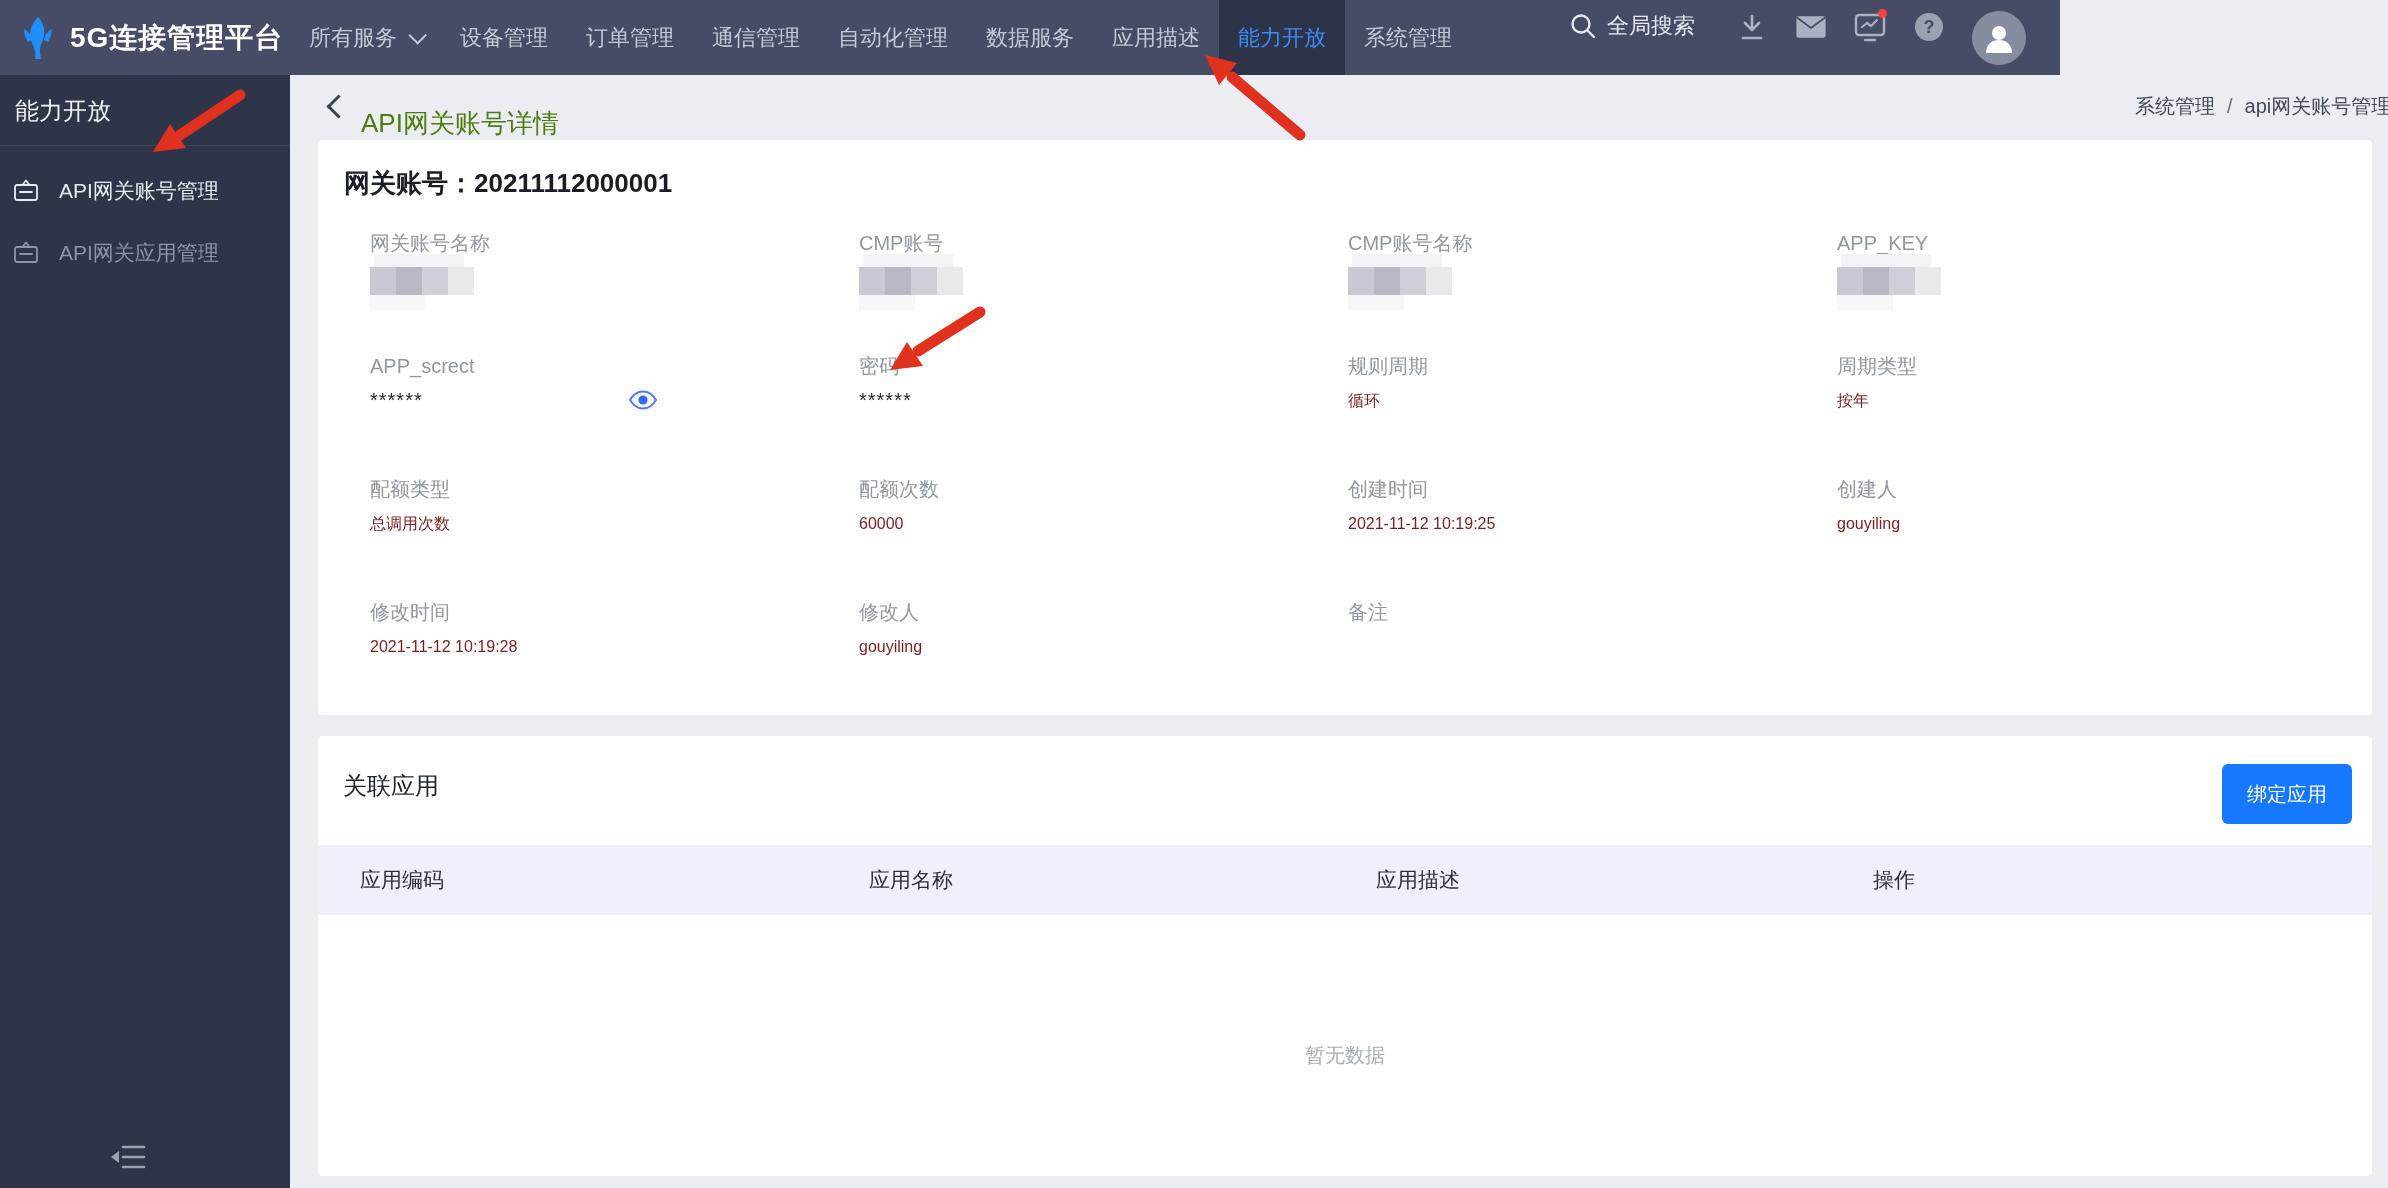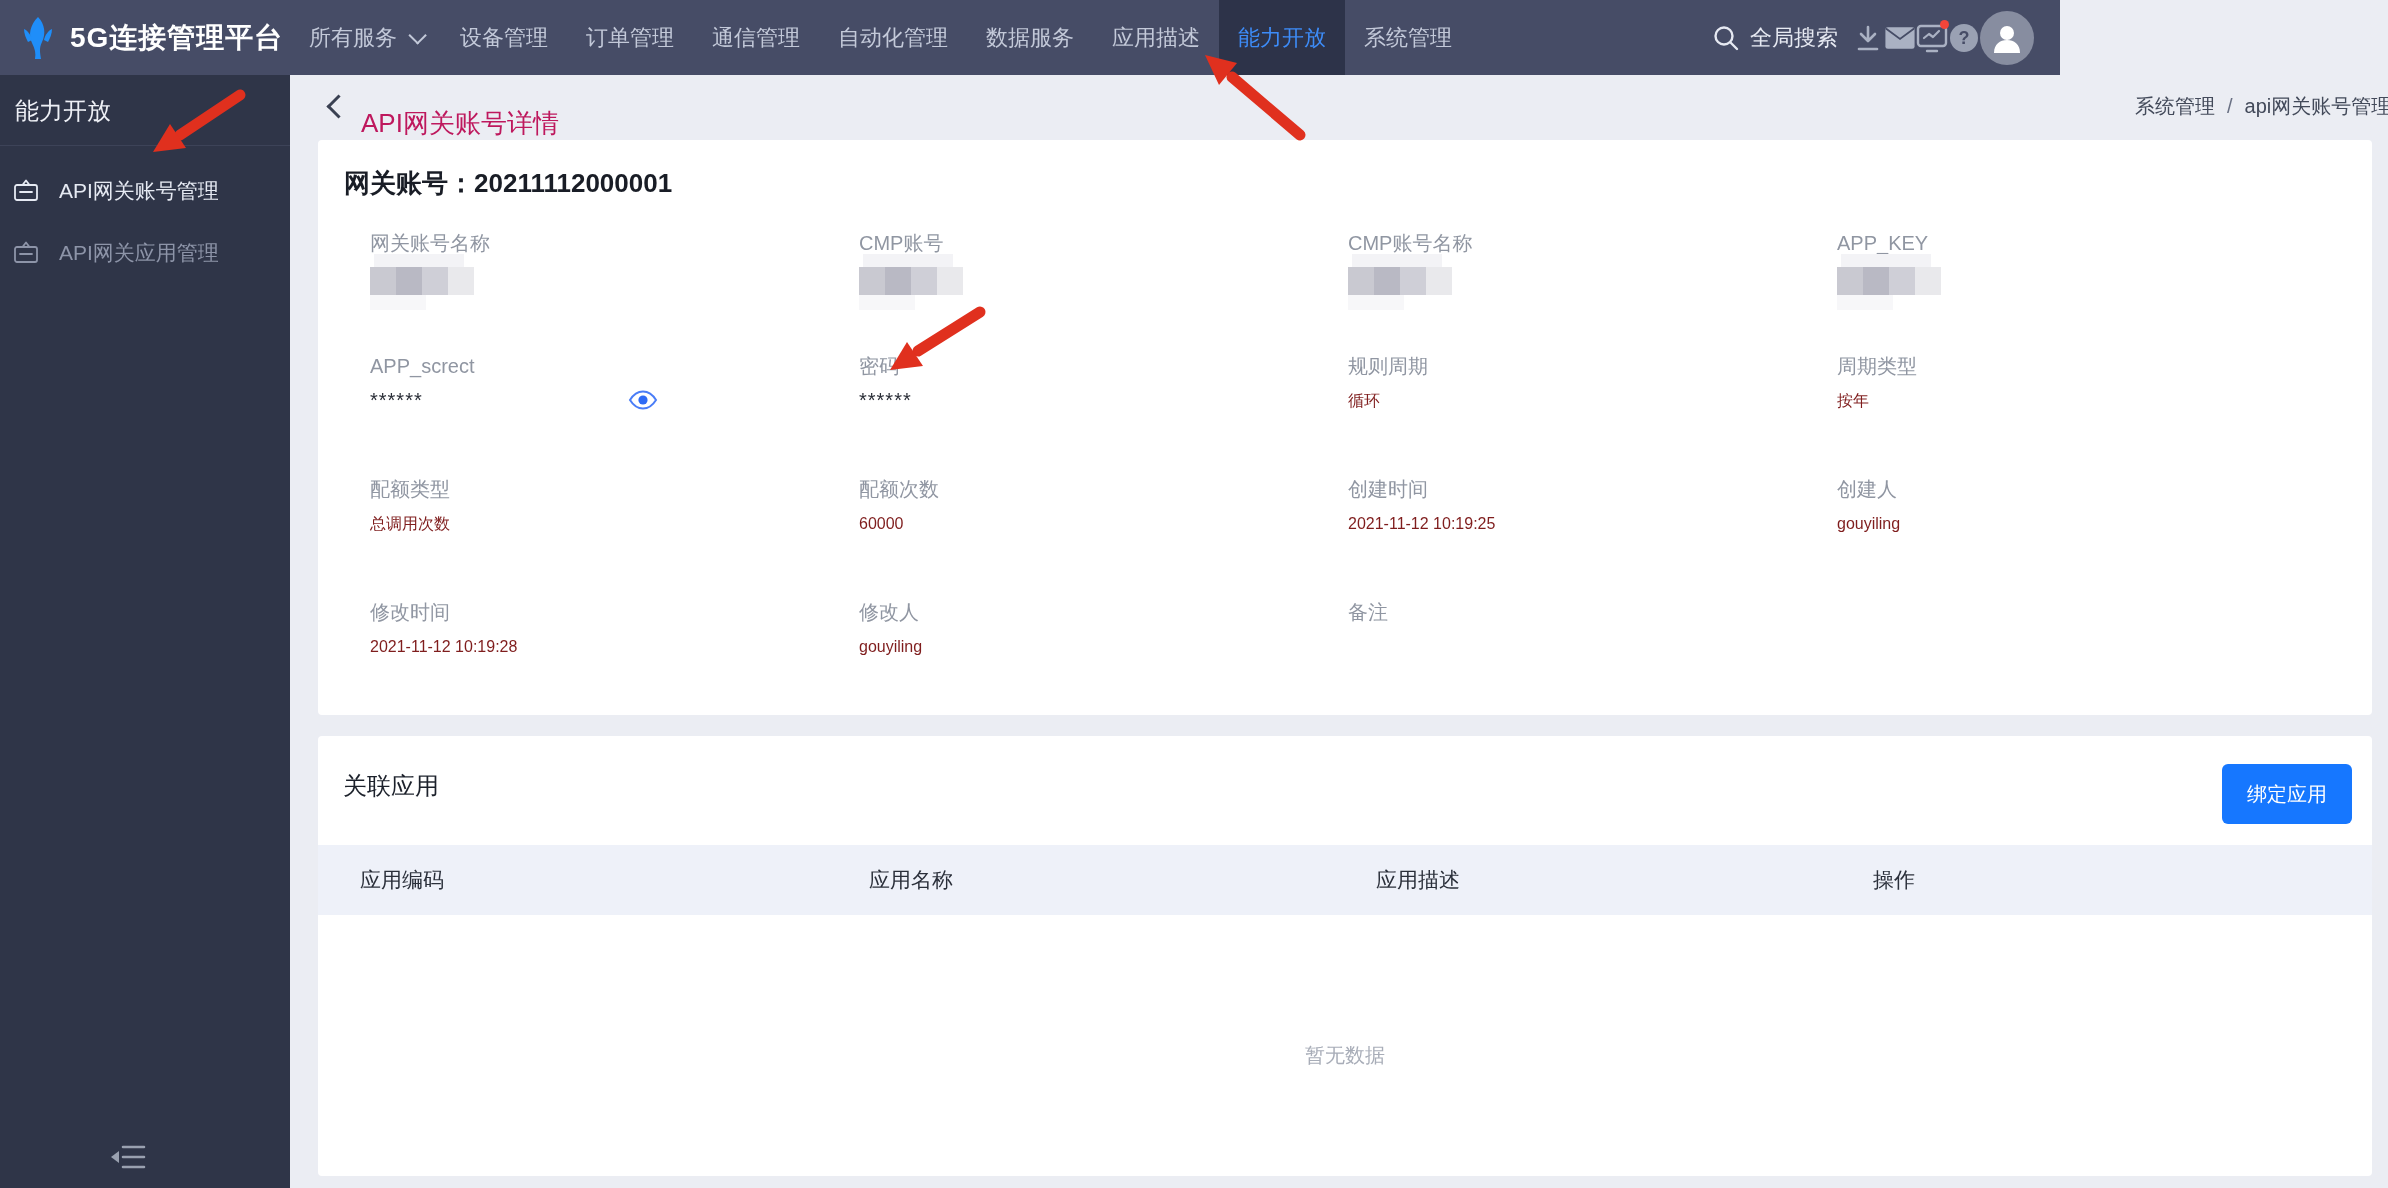--- a/index.html
+++ b/index.html
@@ -11,41 +11,41 @@
   }
   
   .navbar{position:absolute;left:0;top:0;width:2060px;height:75px;background:#464c66;z-index:30;display:flex;align-items:center;}
   .brand{width:290px;display:flex;align-items:center;padding-left:18px;box-sizing:border-box;flex:0 0 auto;cursor:pointer;}
   .brand-logo{width:40px;height:46px;margin-right:12px;flex:0 0 auto;}
   .brand-name{color:#ffffff;font-size:28px;font-weight:bold;letter-spacing:1px;white-space:nowrap;}
   .nav-menu{display:flex;align-items:stretch;height:75px;flex:0 0 auto;}
   .nav-item{display:flex;align-items:center;padding:0 19px;color:#c3c9d9;font-size:22px;cursor:pointer;white-space:nowrap;}
   .nav-item.active{background:#2d3349;color:#3d8cf8;}
   .nav-item .chev{width:11px;height:11px;border-right:2px solid #c3c9d9;border-bottom:2px solid #c3c9d9;transform:rotate(45deg) translateY(-3px);margin-left:12px;display:inline-block;}
-  .nav-right{margin-left:auto;display:flex;align-items:center;padding-right:26px;color:#aab1c3;}
+  .nav-right{margin-left:auto;display:flex;align-items:flex-start;gap:27px;padding-right:34px;color:#aab1c3;}
   .nav-search{display:flex;align-items:center;gap:10px;color:#e6e9f2;font-size:22px;cursor:pointer;margin-right:14px;white-space:nowrap;}
   .nav-icon{width:32px;height:32px;display:flex;align-items:center;justify-content:center;position:relative;cursor:pointer;}
   .nav-icon svg{display:block;}
   .red-dot{position:absolute;right:-1px;top:-2px;width:9px;height:9px;border-radius:50%;background:#f3453a;}
   .avatar{width:54px;height:54px;border-radius:50%;background:#878da0;display:flex;align-items:center;justify-content:center;cursor:pointer;}
   
   .sidebar{position:absolute;left:0;top:75px;width:290px;height:1113px;background:#2f3548;z-index:20;}
   .side-title{color:#eef0f6;font-size:24px;padding:20px 0 18px 15px;}
   .side-divider{border-bottom:1px solid #3d4358;}
   .side-list{margin-top:14px;}
   .side-item{height:62px;display:flex;align-items:center;padding-left:13px;cursor:pointer;color:#8d94a8;font-size:21px;}
   .side-item.active{color:#e6eaf3;}
   .side-item .s-icon{width:26px;height:26px;margin-right:20px;flex:0 0 auto;}
   .collapse-btn{position:absolute;left:110px;bottom:14px;cursor:pointer;}
   
   .content{position:absolute;left:290px;top:75px;width:2098px;height:1113px;}
   .page-header{height:62px;display:flex;align-items:center;padding:0 0 0 40px;position:relative;}
   .back{display:flex;align-items:center;cursor:pointer;}
   .back-chevron{width:14px;height:14px;border-left:3px solid #3a4152;border-bottom:3px solid #3a4152;transform:rotate(45deg);margin-right:14px;}
-  .page-title{font-size:26px;color:#be185d;margin-top:35px;}
+  .page-title{font-size:26px;color:#4d7c0f;margin-top:35px;}
   .breadcrumb{position:absolute;left:1845px;top:0;height:62px;display:flex;align-items:center;font-size:20px;color:#434a5a;white-space:nowrap;}
   .breadcrumb .sep{margin:0 12px;color:#6a7184;}
   .breadcrumb span{cursor:pointer;}
   .card{position:absolute;background:#ffffff;border-radius:4px;left:28px;width:2054px;}
   .card1{top:65px;height:575px;}
   .card1-title{position:absolute;left:26px;top:26px;font-size:26px;font-weight:bold;color:#191d26;}
   .fields{position:absolute;left:52px;top:91px;width:1956px;display:grid;grid-template-columns:repeat(4,489px);grid-auto-rows:123px;}
   .field{position:relative;}
   .f-label{font-size:20px;color:#9096a2;line-height:24px;}
   .f-value{font-size:16px;color:#7f1d1d;margin-top:10px;line-height:26px;}

